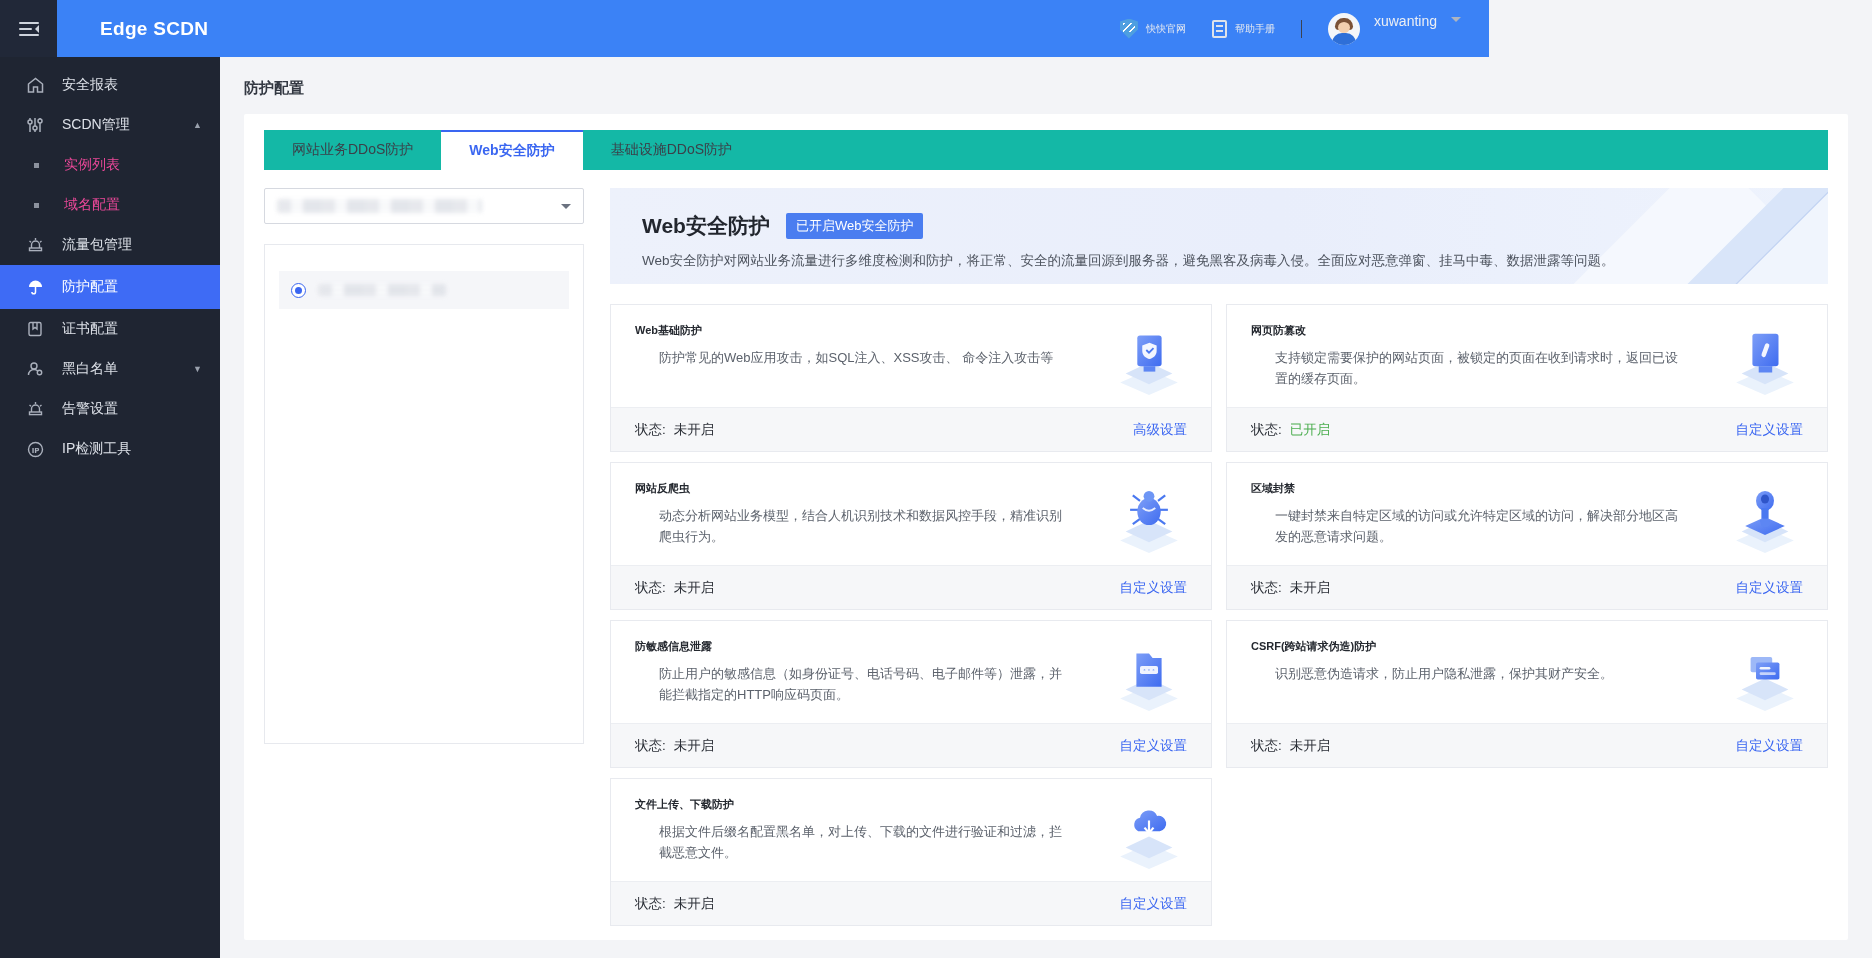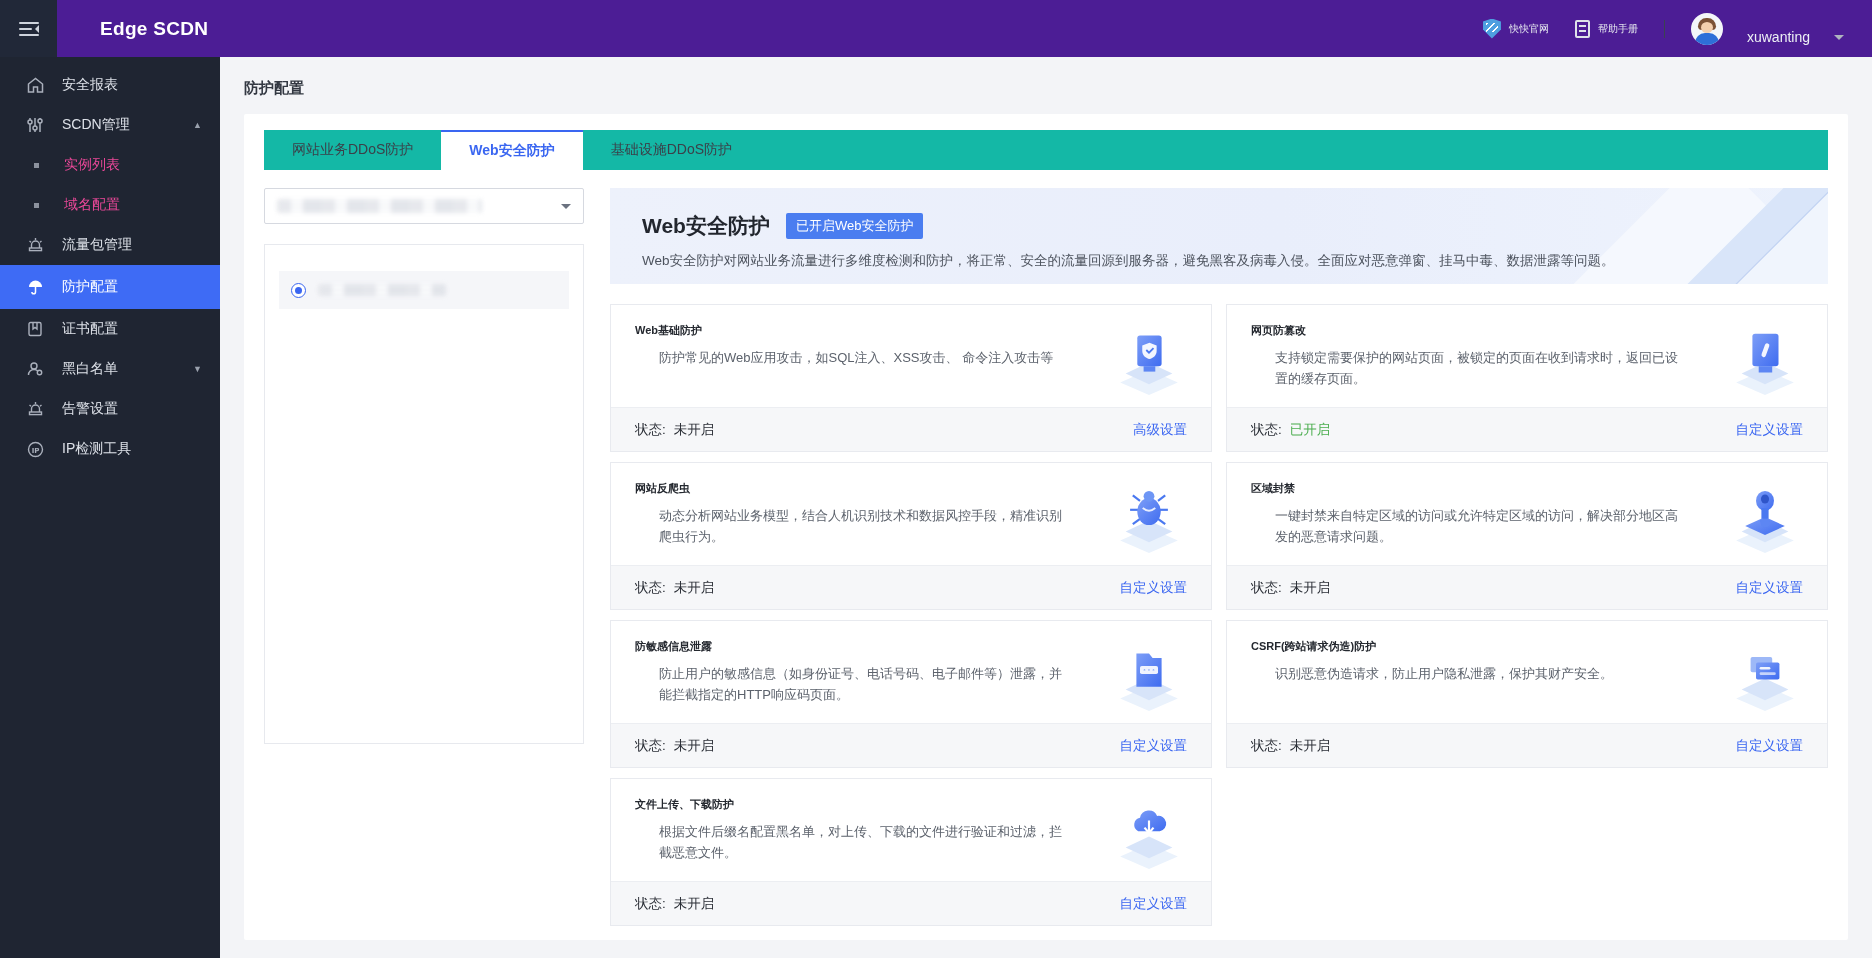--- a/index.html
+++ b/index.html
@@ -1,42 +1,42 @@
 <!DOCTYPE html>
 <html><head>
 <meta charset="utf-8">
 <style>
   * { margin:0; padding:0; box-sizing:border-box; }
   html,body { width:1872px; height:958px; overflow:hidden;
     font-family:"Liberation Sans","DejaVu Sans",sans-serif; background:#f3f4f7; }
 
   
-  .header { position:absolute; left:0; top:0; width:1872px; height:57px;
-    background:#4c1d95; display:flex; align-items:center; z-index:30; }
+  .header { position:absolute; left:0; top:0; width:1489px; height:57px;
+    background:#3b82f6; display:flex; align-items:center; z-index:30; }
   .burger-tile { width:57px; height:57px; background:#212838; display:flex;
     align-items:center; justify-content:center; cursor:pointer; }
   .burger { position:relative; width:20px; height:14px; }
   .burger i { position:absolute; left:0; height:2px; background:#cfd4dd; border-radius:1px; }
   .burger i:nth-child(1){ top:0; width:20px; }
   .burger i:nth-child(2){ top:6px; width:13px; }
   .burger i:nth-child(3){ top:12px; width:20px; }
   .burger .tri { position:absolute; right:0; top:3px; width:0; height:0;
     border:4px solid transparent; border-right-color:#cfd4dd; }
   .app-title { color:#ffffff; font-size:19px; font-weight:700; margin-left:43px; letter-spacing:.3px; }
   .header-right { margin-left:auto; display:flex; align-items:center; gap:26px; padding-right:28px; }
   .hlink { display:flex; align-items:center; gap:8px; color:#e7eaf0; font-size:10px; cursor:pointer; }
   .shield-ic { width:18px; height:20px; background:#4e9fe0;
     clip-path:polygon(50% 0,100% 15%,100% 55%,50% 100%,0 55%,0 15%); position:relative; }
   .shield-ic::after{ content:""; position:absolute; left:3px; top:4px; width:12px; height:9px;
     background:repeating-linear-gradient(135deg,#ffffff 0 2px,transparent 2px 5px); }
   .doc-ic { width:15px; height:18px; border:2px solid #dfe3ea; border-radius:2px; position:relative; }
   .doc-ic::before { content:""; position:absolute; left:2px; top:3px; width:7px; height:2px; background:#dfe3ea; }
   .doc-ic::after  { content:""; position:absolute; left:2px; top:8px; width:7px; height:2px; background:#dfe3ea; }
   .hdivider { width:1px; height:18px; background:#3a4252; }
-  .userbox { display:flex; align-items:flex-end; gap:24px; cursor:pointer; }
+  .userbox { display:flex; align-items:flex-start; gap:14px; cursor:pointer; }
   .avatar { width:32px; height:32px; border-radius:50%; background:#f4f6f9; position:relative; overflow:hidden; }
   .avatar .hair { position:absolute; left:7px; top:5px; width:18px; height:12px; border-radius:9px 9px 4px 4px; background:#7b5236; }
   .avatar .face { position:absolute; left:10px; top:9px; width:12px; height:11px; border-radius:50%; background:#f3cfae; }
   .avatar .body { position:absolute; left:4px; top:20px; width:24px; height:14px; border-radius:10px 10px 0 0; background:#2e6fd8; }
   .username { color:#eceff4; font-size:14px; }
   .caret-down { width:0; height:0; border:5px solid transparent; border-top-color:#aeb4bf; margin-top:4px; }
 
   
   .sidebar { position:absolute; left:0; top:57px; width:220px; height:901px; background:#1f2532; z-index:20; }
   .side-item { height:40px; display:flex; align-items:center; padding:0 18px 0 26px;

